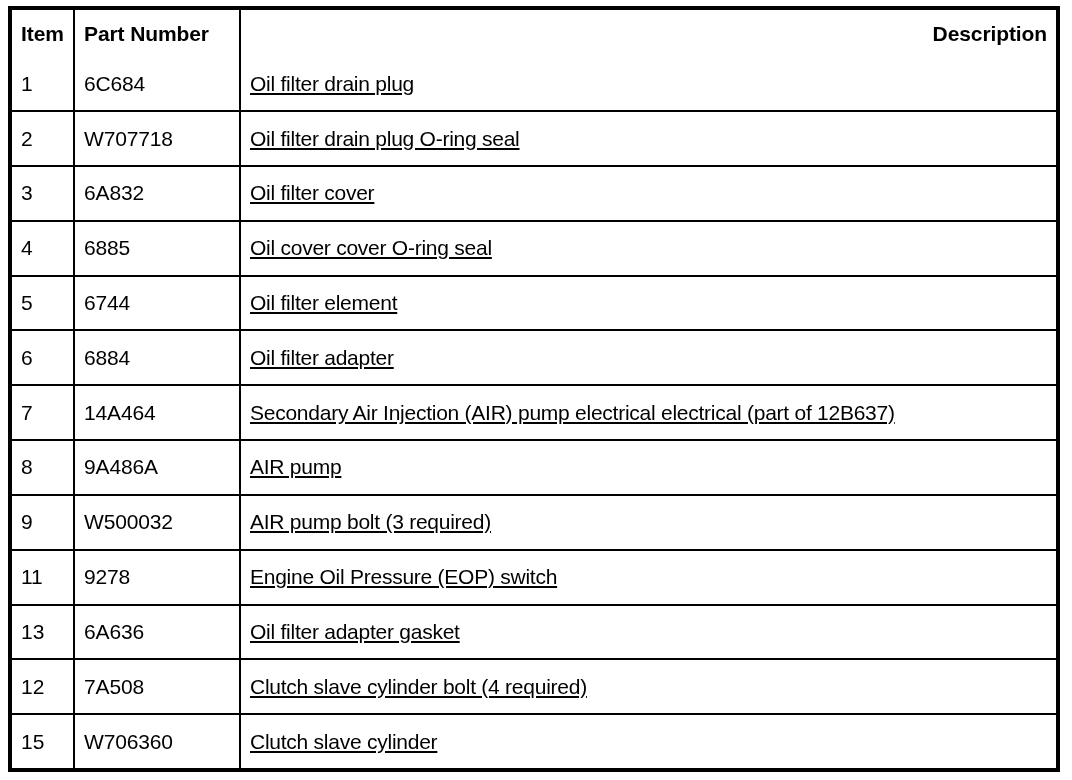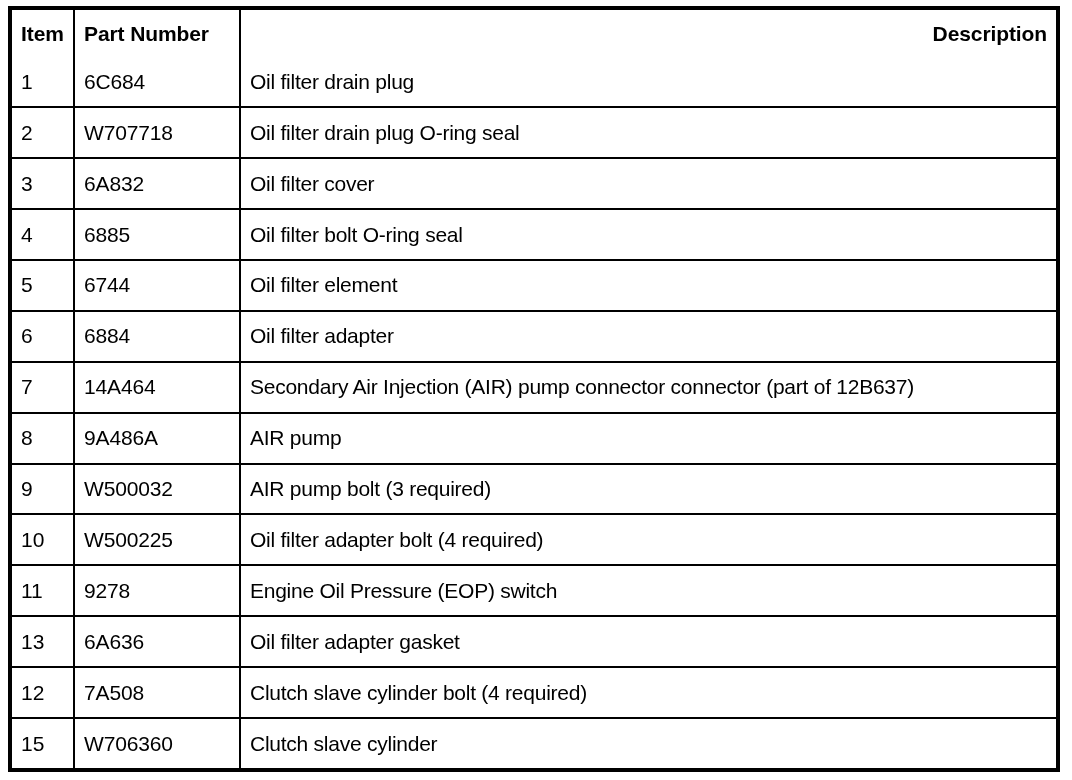--- a/index.html
+++ b/index.html
@@ -89,20 +89,21 @@
   table.parts-table tbody td {
     font-weight: normal;
     font-size: 21px;
     letter-spacing: -0.15px;
   }
   table.parts-table tbody td.cell-item {
     letter-spacing: 0px;
   }
   table.parts-table tbody td.cell-desc {
     letter-spacing: -0.25px;
+    text-decoration: underline;
   }
 </style>
 </head>
 <body>
 
 <div id="page">
   <div class="parts-table-wrap">
     <table class="parts-table">
       <colgroup>
         <col class="col-item">
@@ -128,51 +129,46 @@
           <td class="cell-desc">Oil filter drain plug O-ring seal</td>
         </tr>
         <tr>
           <td class="cell-item">3</td>
           <td class="cell-part">6A832</td>
           <td class="cell-desc">Oil filter cover</td>
         </tr>
         <tr>
           <td class="cell-item">4</td>
           <td class="cell-part">6885</td>
-          <td class="cell-desc">Oil filter bolt O-ring seal</td>
+          <td class="cell-desc">Oil cover cover O-ring seal</td>
         </tr>
         <tr>
           <td class="cell-item">5</td>
           <td class="cell-part">6744</td>
           <td class="cell-desc">Oil filter element</td>
         </tr>
         <tr>
           <td class="cell-item">6</td>
           <td class="cell-part">6884</td>
           <td class="cell-desc">Oil filter adapter</td>
         </tr>
         <tr>
           <td class="cell-item">7</td>
           <td class="cell-part">14A464</td>
-          <td class="cell-desc">Secondary Air Injection (AIR) pump connector connector (part of 12B637)</td>
+          <td class="cell-desc">Secondary Air Injection (AIR) pump electrical electrical (part of 12B637)</td>
         </tr>
         <tr>
           <td class="cell-item">8</td>
           <td class="cell-part">9A486A</td>
           <td class="cell-desc">AIR pump</td>
         </tr>
         <tr>
           <td class="cell-item">9</td>
           <td class="cell-part">W500032</td>
           <td class="cell-desc">AIR pump bolt (3 required)</td>
-        </tr>
-        <tr>
-          <td class="cell-item">10</td>
-          <td class="cell-part">W500225</td>
-          <td class="cell-desc">Oil filter adapter bolt (4 required)</td>
         </tr>
         <tr>
           <td class="cell-item">11</td>
           <td class="cell-part">9278</td>
           <td class="cell-desc">Engine Oil Pressure (EOP) switch</td>
         </tr>
         <tr>
           <td class="cell-item">13</td>
           <td class="cell-part">6A636</td>
           <td class="cell-desc">Oil filter adapter gasket</td>

